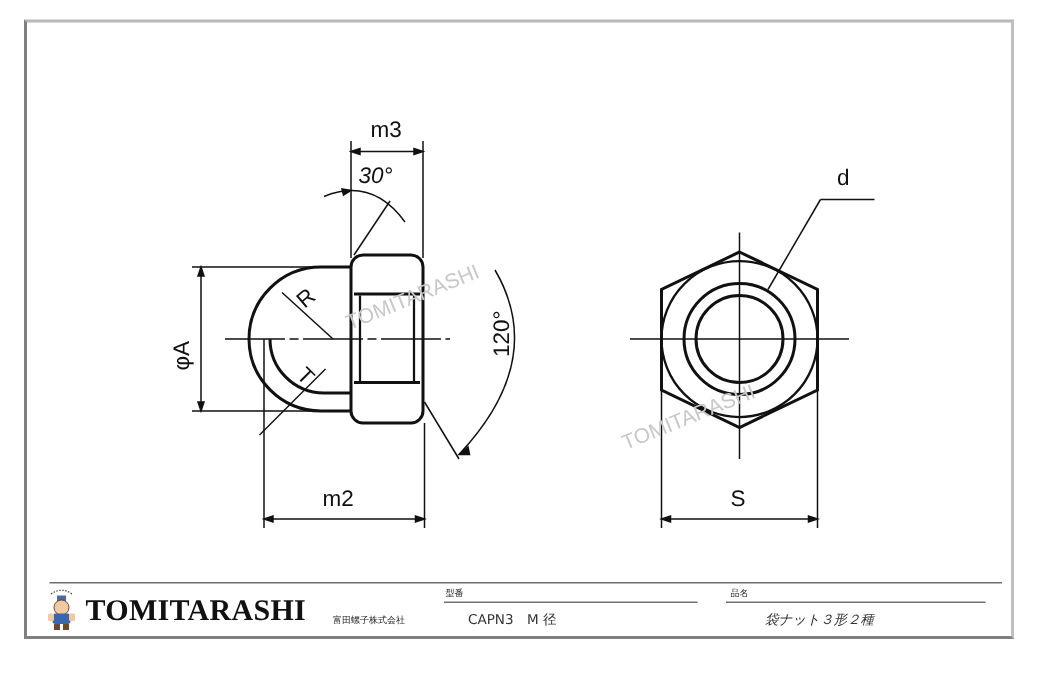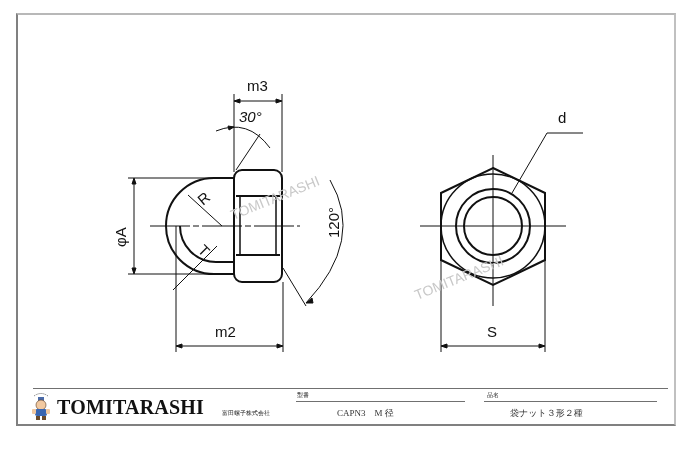--- a/index.html
+++ b/index.html
@@ -114,15 +114,15 @@
   <rect x="5" y="18" width="12" height="7" rx="2" fill="#3a66b0"></rect>
   <rect x="2" y="18" width="4" height="5" rx="1" fill="#f2c9a0"></rect>
   <rect x="16" y="18" width="4" height="5" rx="1" fill="#f2c9a0"></rect>
   <rect x="6" y="25" width="4" height="4" fill="#6a4a2a"></rect>
   <rect x="12" y="25" width="4" height="4" fill="#6a4a2a"></rect>
 </svg>
 <div class="logo-text">TOMITARASHI</div>
 <div class="company">富田螺子株式会社</div>
 
 <div class="tb-label" style="left:297px; top:391px;">型番</div>
-<div class="tb-value" style="left:337px; top:407px;font-family:Liberation Serif, serif;">CAPN3　M 径</div>
+<div class="tb-value" style="left:312px; top:407px;">CAPN3　M 径</div>
 <div class="tb-label" style="left:487px; top:391px;">品名</div>
-<div class="tb-value" style="left:510px; top:407px;">袋ナット３形２種</div>
+<div class="tb-value" style="left:510px; top:407px;font-style:italic;">袋ナット３形２種</div>
 
 </body></html>

